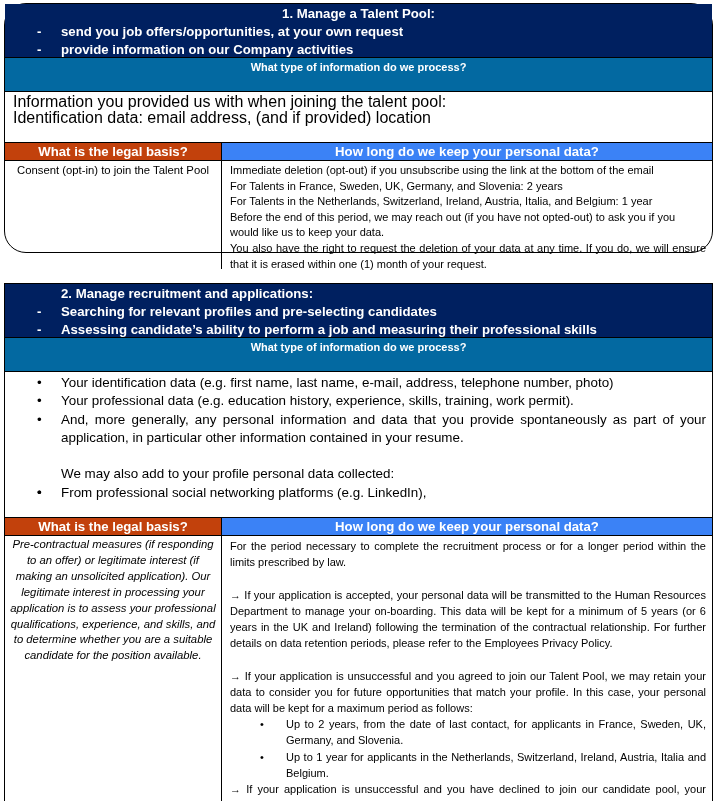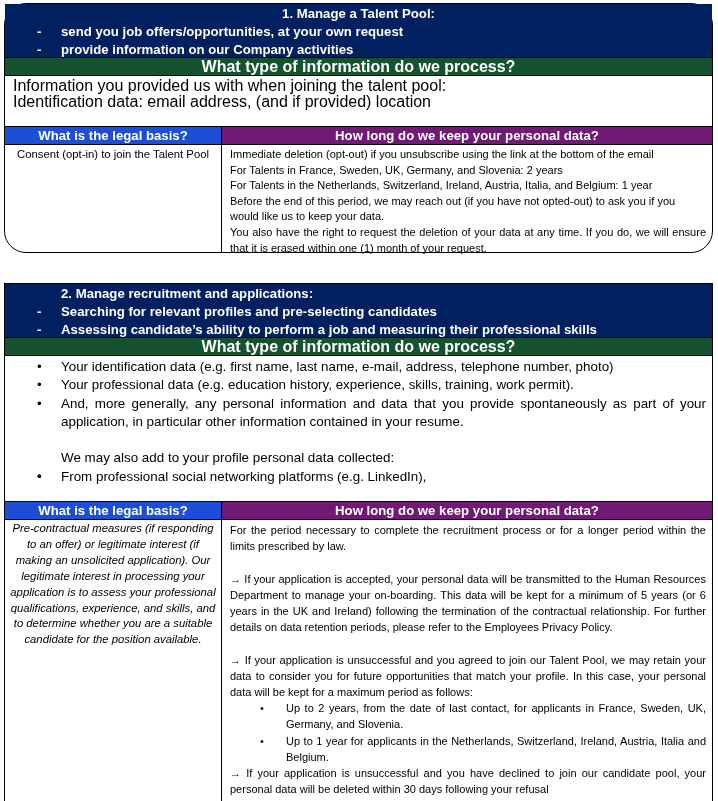--- a/index.html
+++ b/index.html
@@ -8,29 +8,29 @@
   .tbl { position: absolute; left: 4px; width: 709px; border: 1px solid #000; box-sizing: border-box; }
   #t1 { top: 3px; height: 250px; border-radius: 22px; }
   #t2 { top: 283px; height: 518px; border-bottom: none; }
   .navy { background: #002060; color: #fff; font-weight: bold; font-size: 13.2px;
           box-sizing: border-box; border-bottom: 1px solid #000; height: 54px; padding-top: 1px; }
   .navy .line { height: 18px; line-height: 18px; position: relative; white-space: nowrap; }
   .navy .dash { position: absolute; left: 32px; }
   .navy .txt { position: absolute; left: 56px; }
   .navy .center { text-align: center; }
   .navy .indent { position: absolute; left: 56px; }
-  .band { background: #14532d; color: #fff; font-weight: bold; font-size: 16px; text-align: center;
-          height: 18px; line-height: 18px; border-bottom: 1px solid #000; box-sizing: border-box; }
+  .band { background: #0369a1; color: #fff; font-weight: bold; font-size: 11px; text-align: center;
+          height: 34px; line-height: 18px; border-bottom: 1px solid #000; box-sizing: border-box; }
   .info { font-size: 16px; line-height: 15.5px; padding: 2px 8px; box-sizing: border-box; border-bottom: 1px solid #000; }
   #t1 .info { height: 51px; }
   #t2 .info { height: 146px; font-size: 13.4px; line-height: 18.3px; padding: 2px 6px 0 6px; }
   .hdrrow { display: flex; height: 18px; border-bottom: 1px solid #000; box-sizing: border-box; }
-  .hdr-legal { width: 217px; background: #1d4ed8; color: #fff; font-weight: bold; font-size: 13.2px;
+  .hdr-legal { width: 217px; background: #c2410c; color: #fff; font-weight: bold; font-size: 13.2px;
                text-align: center; line-height: 17px; border-right: 1px solid #000; box-sizing: border-box; }
-  .hdr-keep { flex: 1; background: #701a75; color: #fff; font-weight: bold; font-size: 13.2px;
+  .hdr-keep { flex: 1; background: #3b82f6; color: #fff; font-weight: bold; font-size: 13.2px;
               text-align: center; line-height: 17px; }
   .bodyrow { display: flex; }
   .legal { width: 217px; border-right: 1px solid #000; box-sizing: border-box; font-size: 11.3px;
            line-height: 15.4px; text-align: center; padding: 2px 3px; }
   .keep { flex: 1; font-size: 11px; line-height: 15.6px; padding: 2px 6px 0 8px; box-sizing: border-box; }
   #t1 .bodyrow { height: 108px; }
   #t2 .bodyrow { height: 282px; border-bottom: 1px solid #000; box-sizing: border-box; }
   #t2 .legal { line-height: 15.9px; padding-top: 1px; font-style: italic; }
   #t2 .keep { line-height: 16.2px; text-align: justify; padding-right: 6px; }
   ul.bul { margin: 0; padding: 0; list-style: none; }

